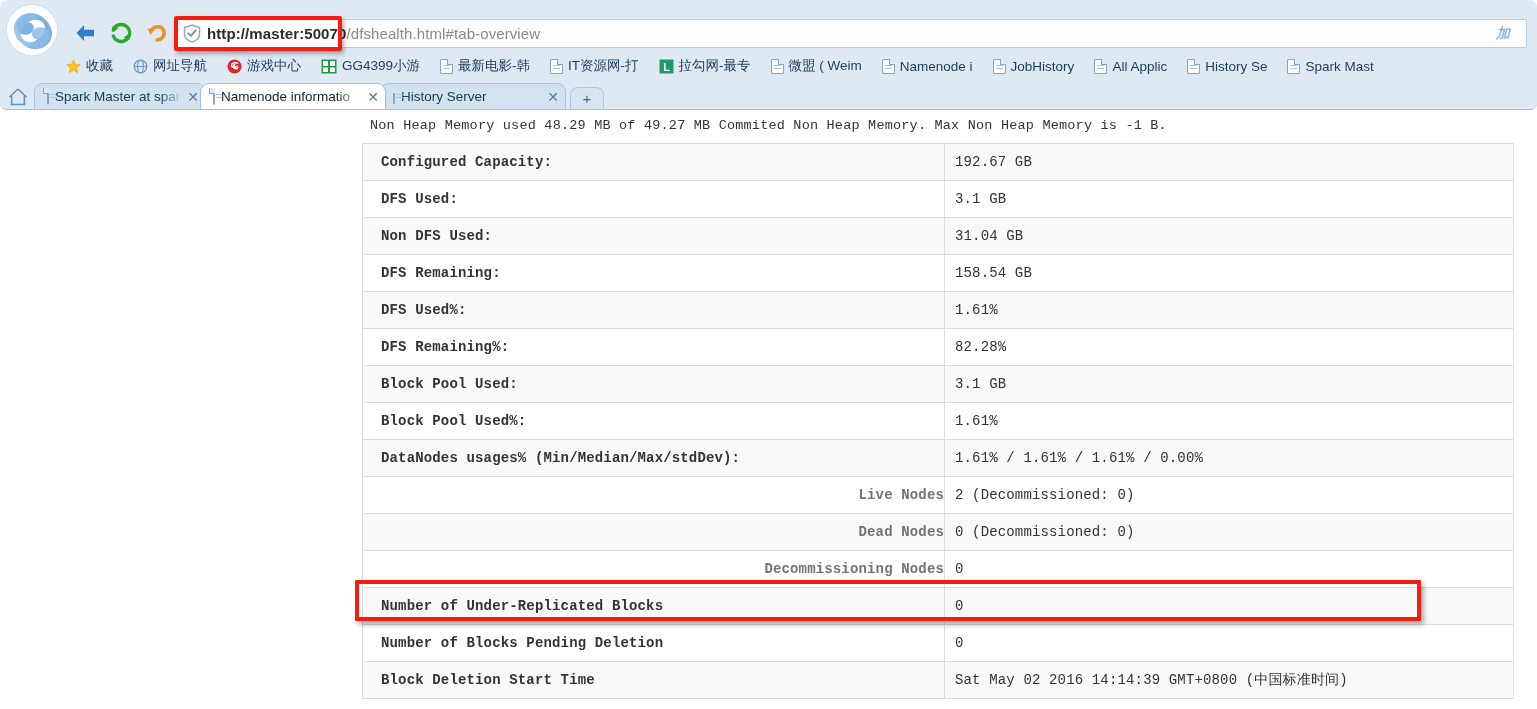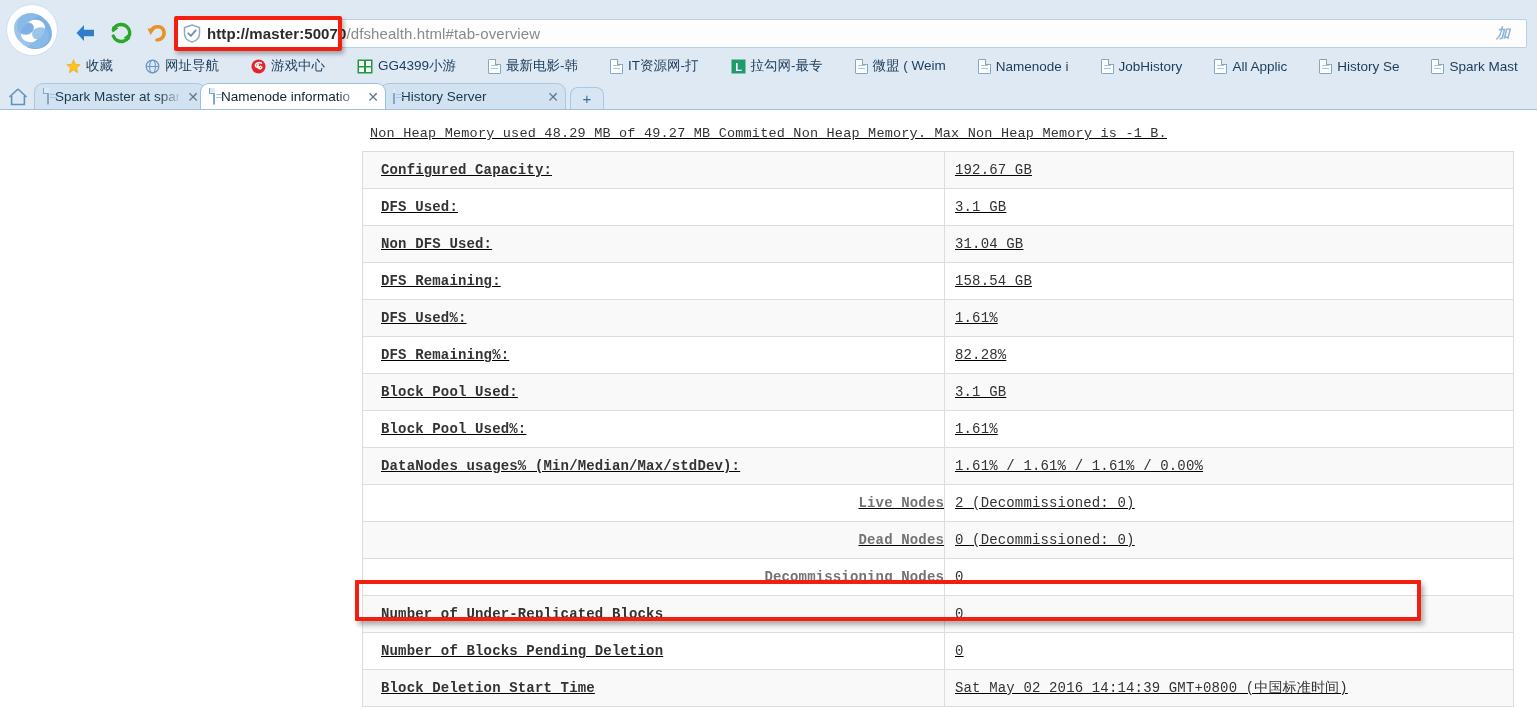--- a/index.html
+++ b/index.html
@@ -11,20 +11,21 @@
     font-family: "Liberation Sans", sans-serif;
   }
 
   
   .browser {
     width: 1537px;
     height: 110px;
     background: #dfe9f4;
     position: relative;
     border-bottom: 1px solid #9ec1e0;
+    border-radius: 7px;
   }
 
   
   .logo-wrap {
     position: absolute; left: 6px; top: 4px;
     width: 54px; height: 54px;
   }
   .logo-circle {
     width: 52px; height: 52px; border-radius: 50%;
     background: #ffffff;
@@ -94,21 +95,21 @@
     border-radius: 2px;
     box-shadow: 2px 3px 4px rgba(0,0,0,0.30);
     pointer-events: none;
   }
 
   
   .bookmarks {
     position: absolute; left: 66px; top: 53px;
     height: 26px;
     display: flex; align-items: center;
-    gap: 12px;
+    gap: 0px;
   }
   .bm {
     display: flex; align-items: center;
     padding: 0 9px 0 0; margin-right: 11px;
     font-size: 13.5px;
     color: #1a3b59;
     white-space: nowrap;
     cursor: default;
   }
   .bm .bm-ico { margin-right: 5px; display: flex; align-items: center; }
@@ -195,23 +196,22 @@
   
   .page {
     position: relative;
     width: 1537px;
     height: 599px;
     background: #ffffff;
     overflow: hidden;
   }
   .content {
     position: absolute;
-    left: 362px; top: 8px;
+    left: 362px; top: 0px;
     width: 1151px;
-    text-decoration: underline;
   }
   .memline {
     font-family: "Liberation Mono", monospace;
     font-size: 13.5px;
     color: #333333;
     padding: 8px 0 10px 8px;
     white-space: nowrap;
     letter-spacing: 0.2px;
   }
   table.dfs {

